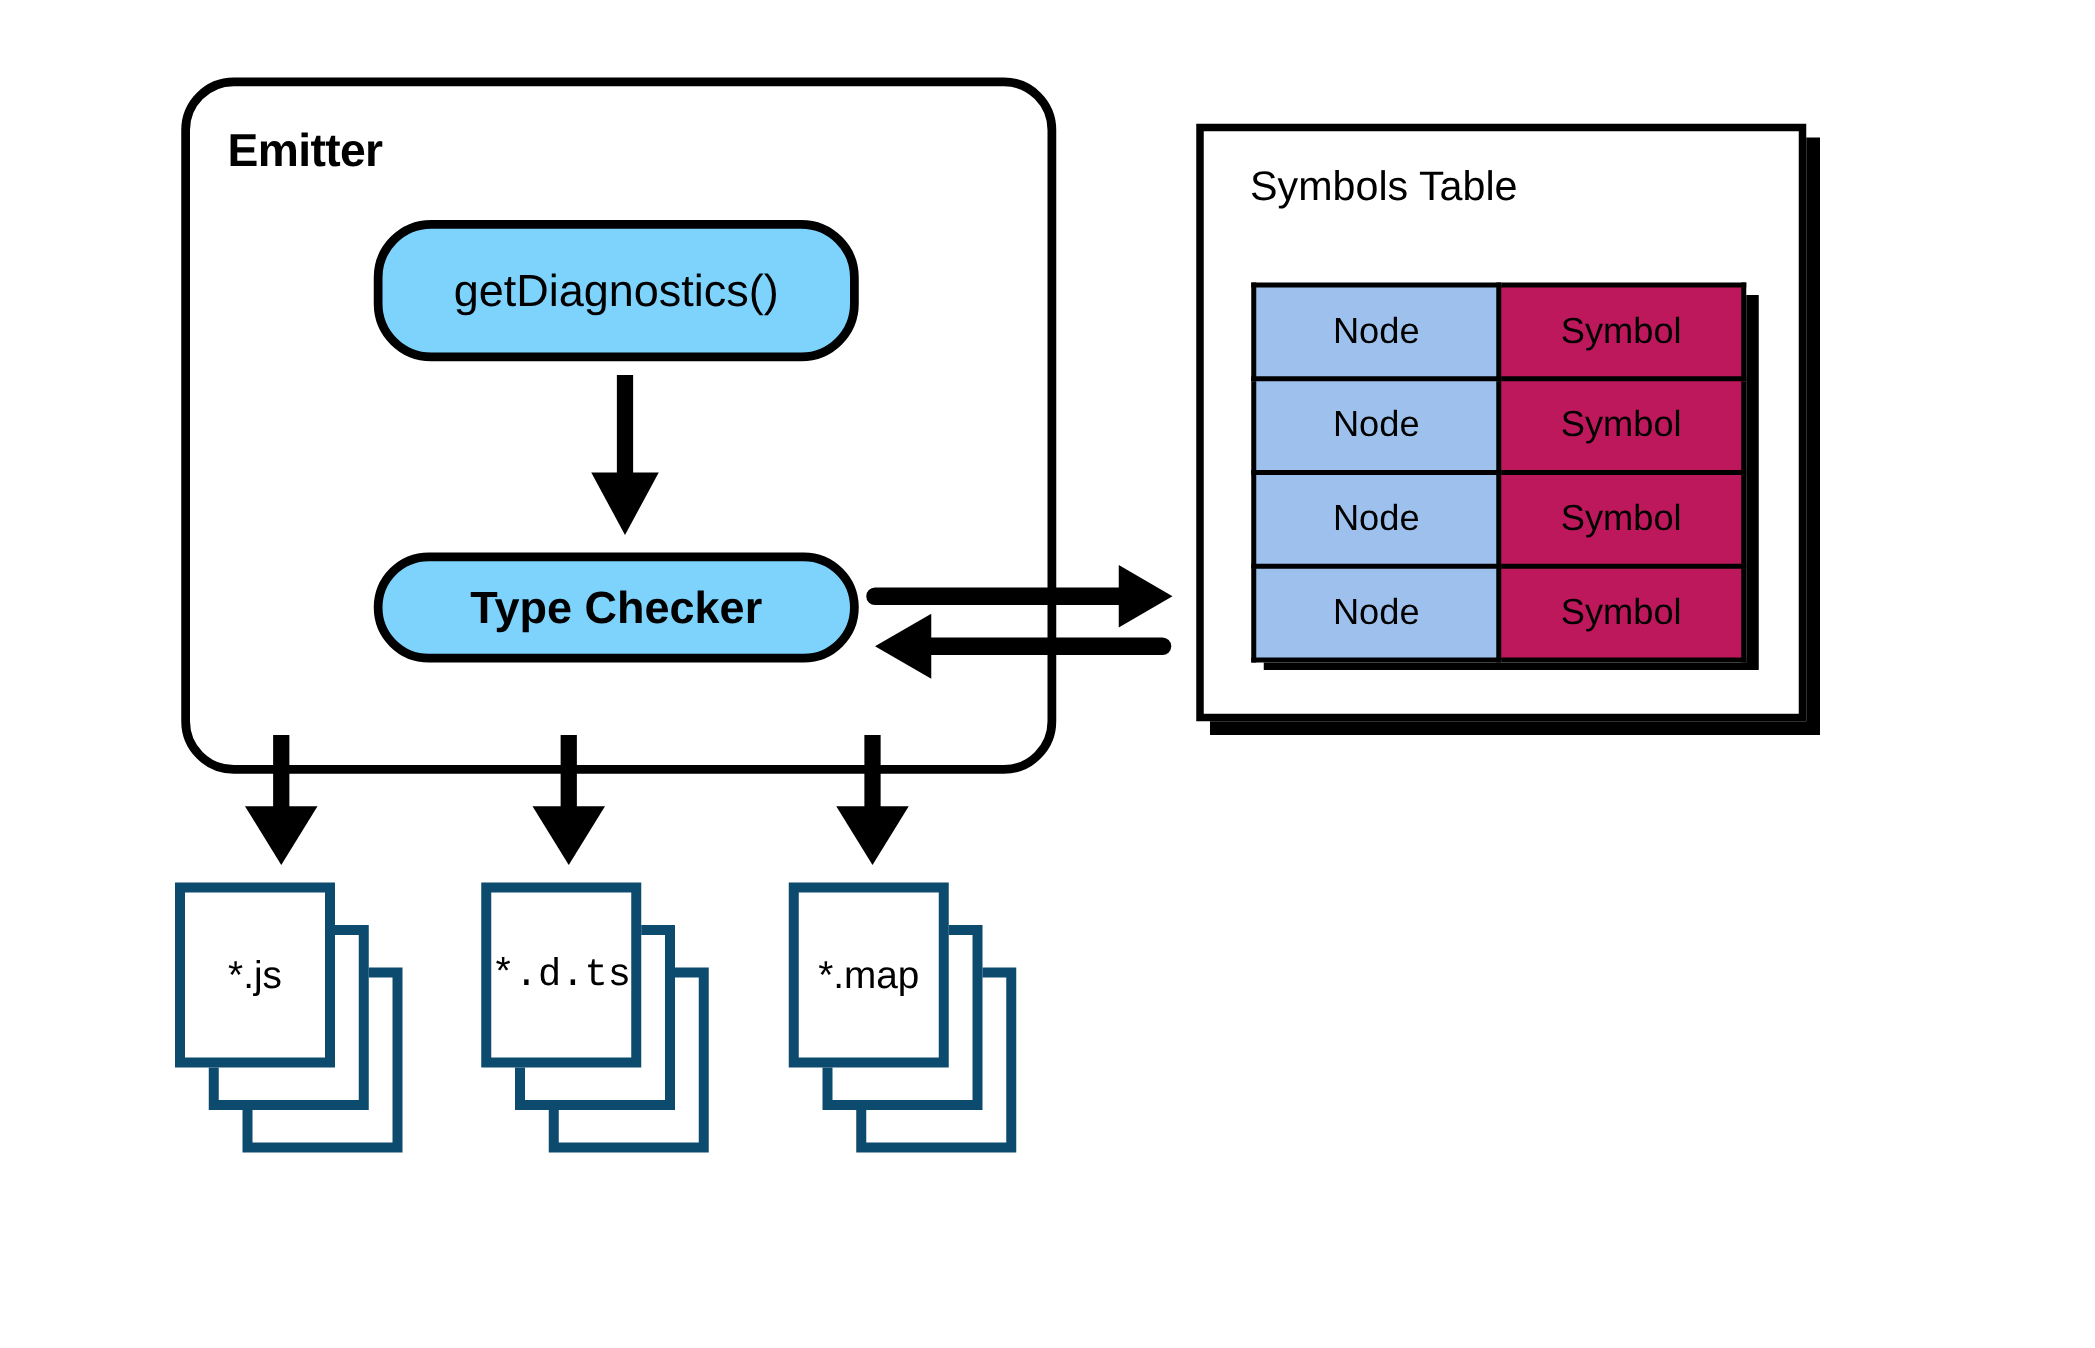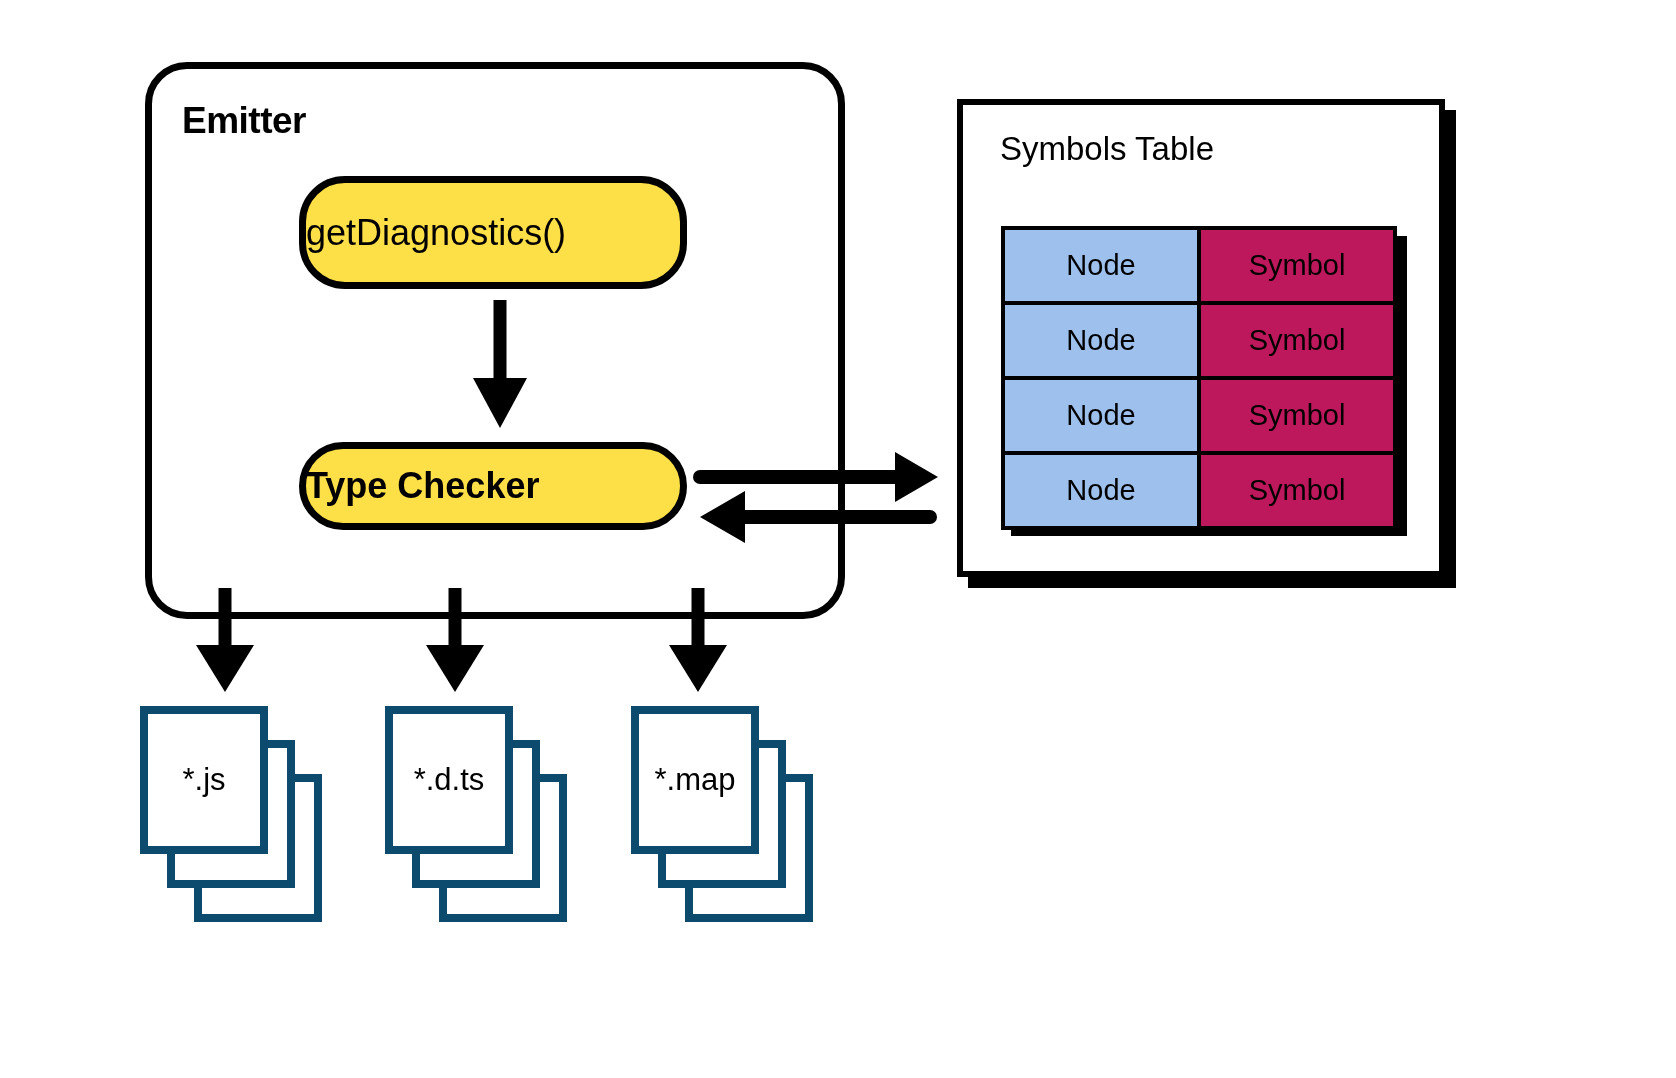--- a/index.html
+++ b/index.html
@@ -41,23 +41,24 @@
     letter-spacing: -0.5px;
     color: #000000;
     white-space: nowrap;
   }
 
   
   .pill {
     position: absolute;
     border: 7px solid #000000;
     border-radius: 46px;
-    background: #fde047;
+    background: #7dd3fc;
     display: flex;
     align-items: center;
+    justify-content: center;
     color: #000000;
     white-space: nowrap;
   }
 
   .pill-getdiag {
     left: 299px;
     top: 176px;
     width: 388px;
     height: 113px;
     font-size: 36px;
@@ -182,21 +183,21 @@
     display: flex;
     align-items: center;
     justify-content: center;
     font-size: 31px;
     font-weight: 400;
     color: #000000;
     white-space: nowrap;
   }
 
   .stack-js   { left: 140px; top: 706px; }
-  .stack-dts  { left: 385px; top: 706px; }
+  .stack-dts  { left: 385px; top: 706px; font-family: Liberation Mono, monospace; }
   .stack-map  { left: 631px; top: 706px; }
 </style>
 </head>
 <body>
 
 <div id="canvas">
 
   <div class="emitter-box"></div>
   <div class="emitter-title">Emitter</div>
 

